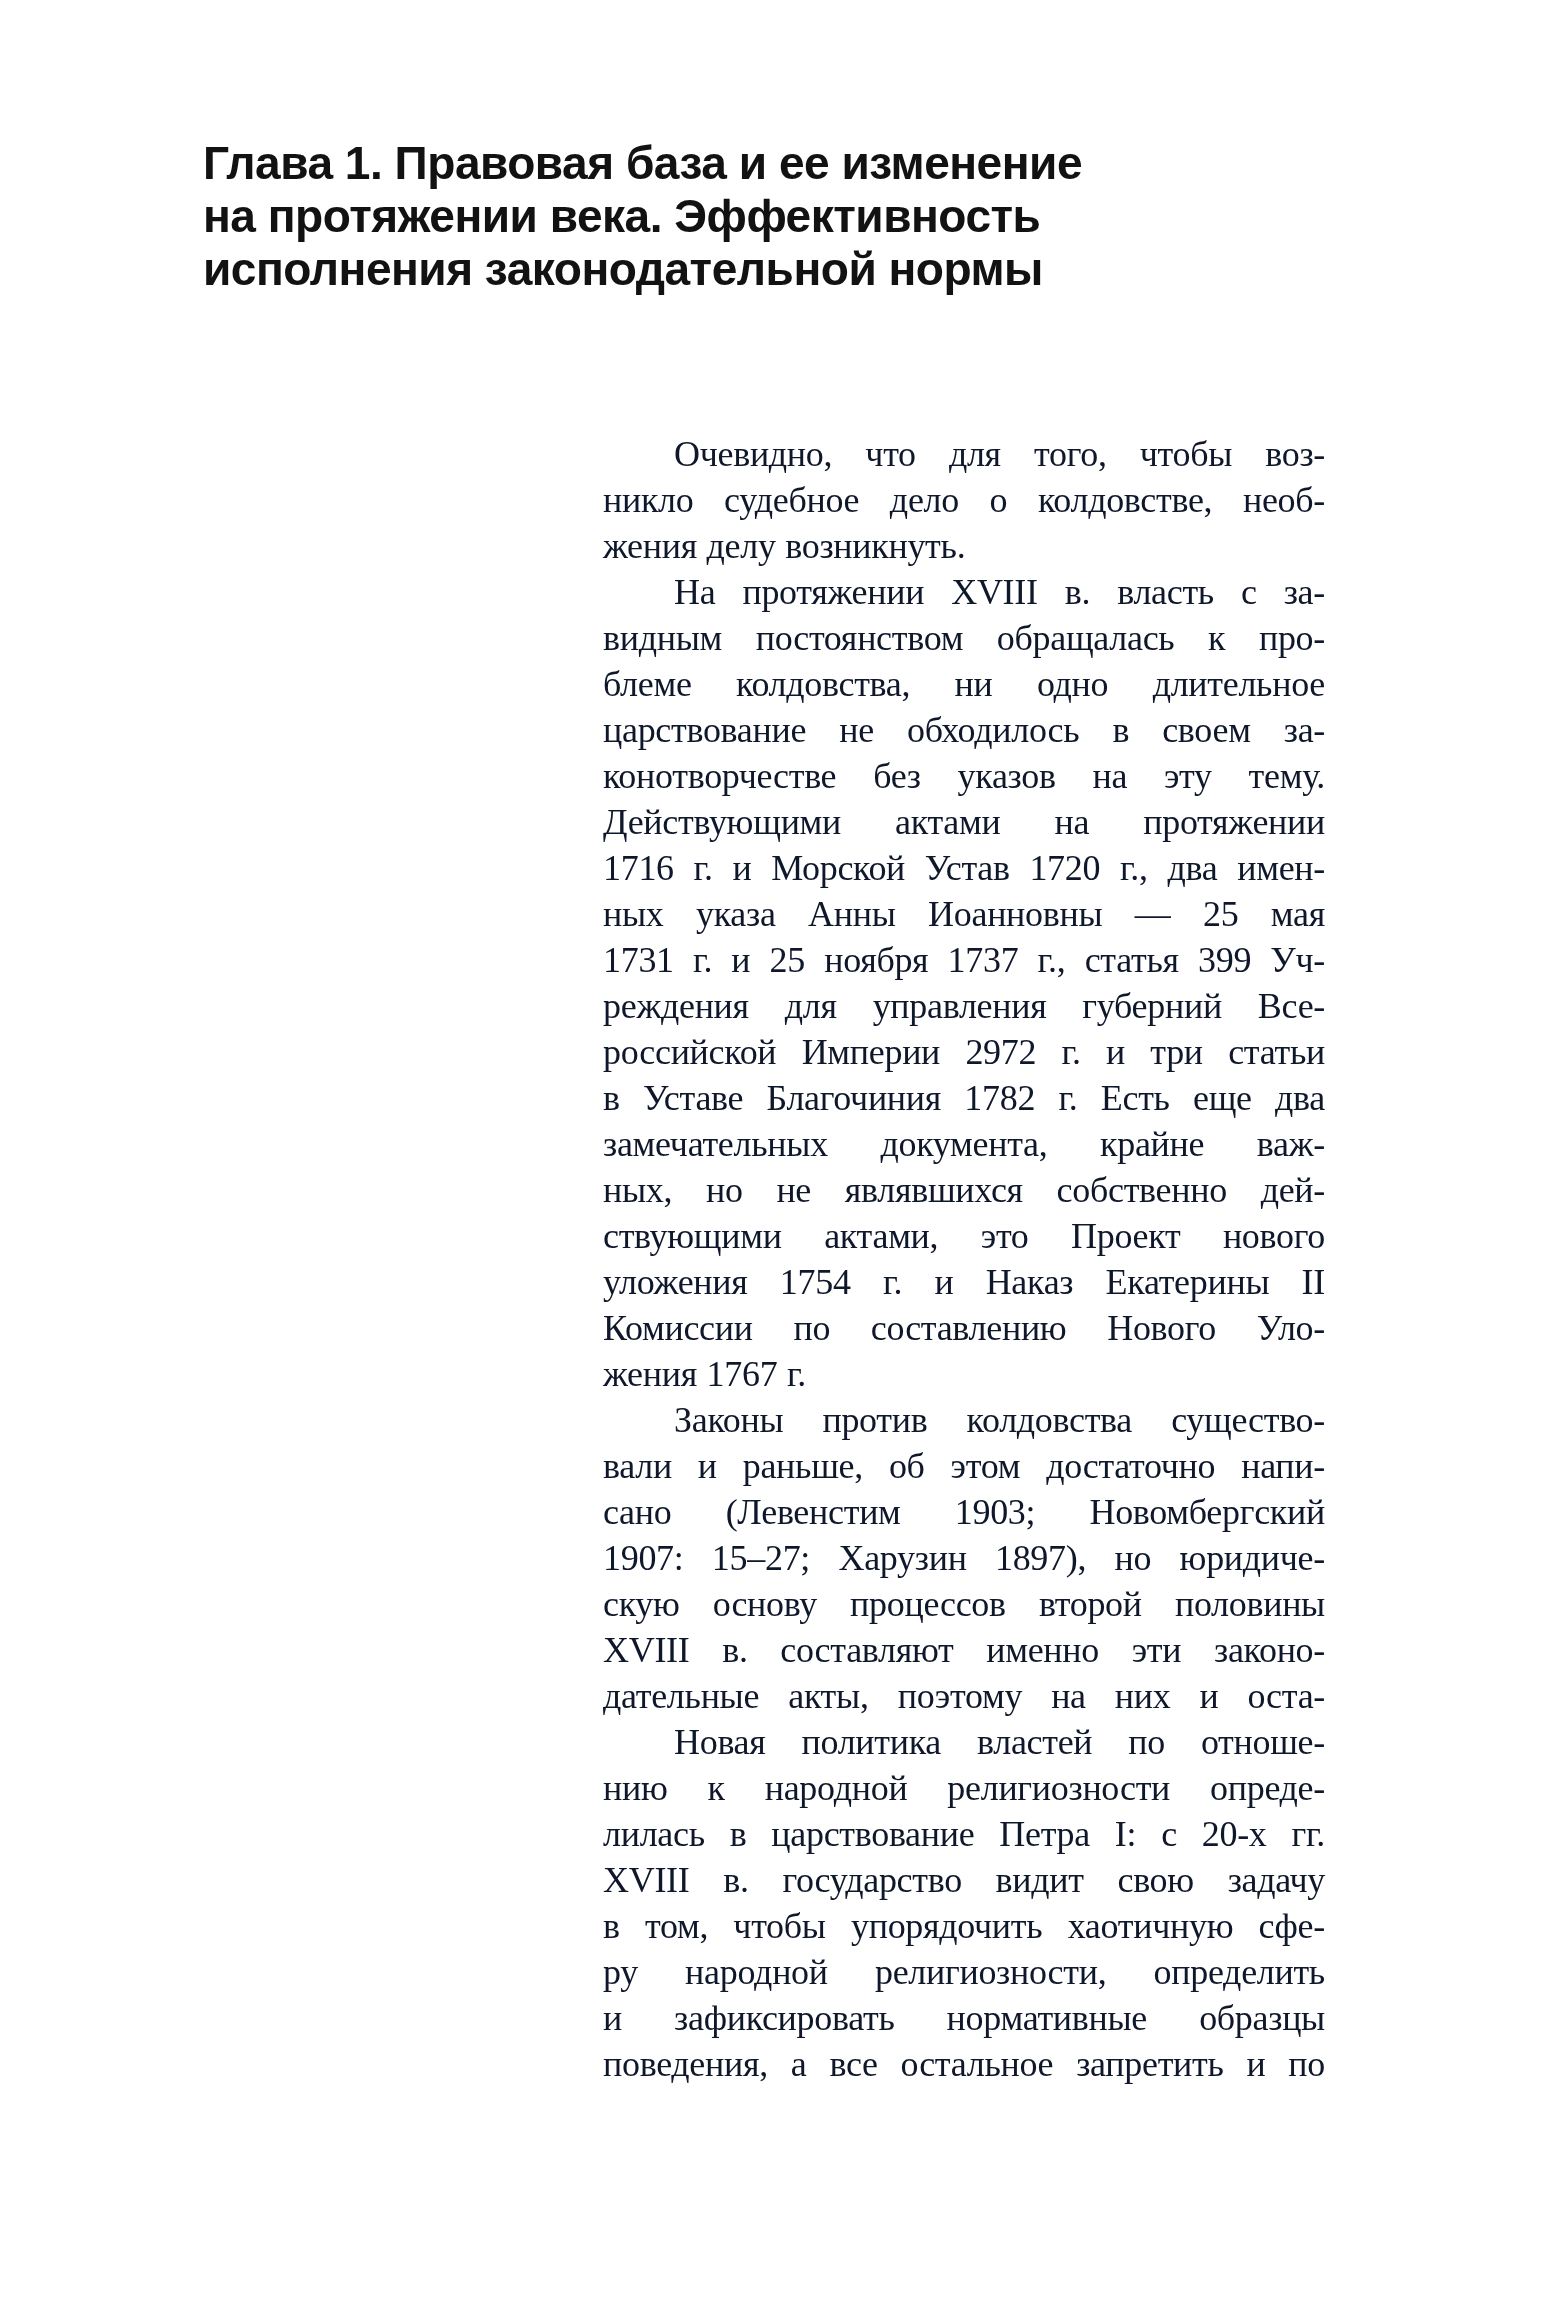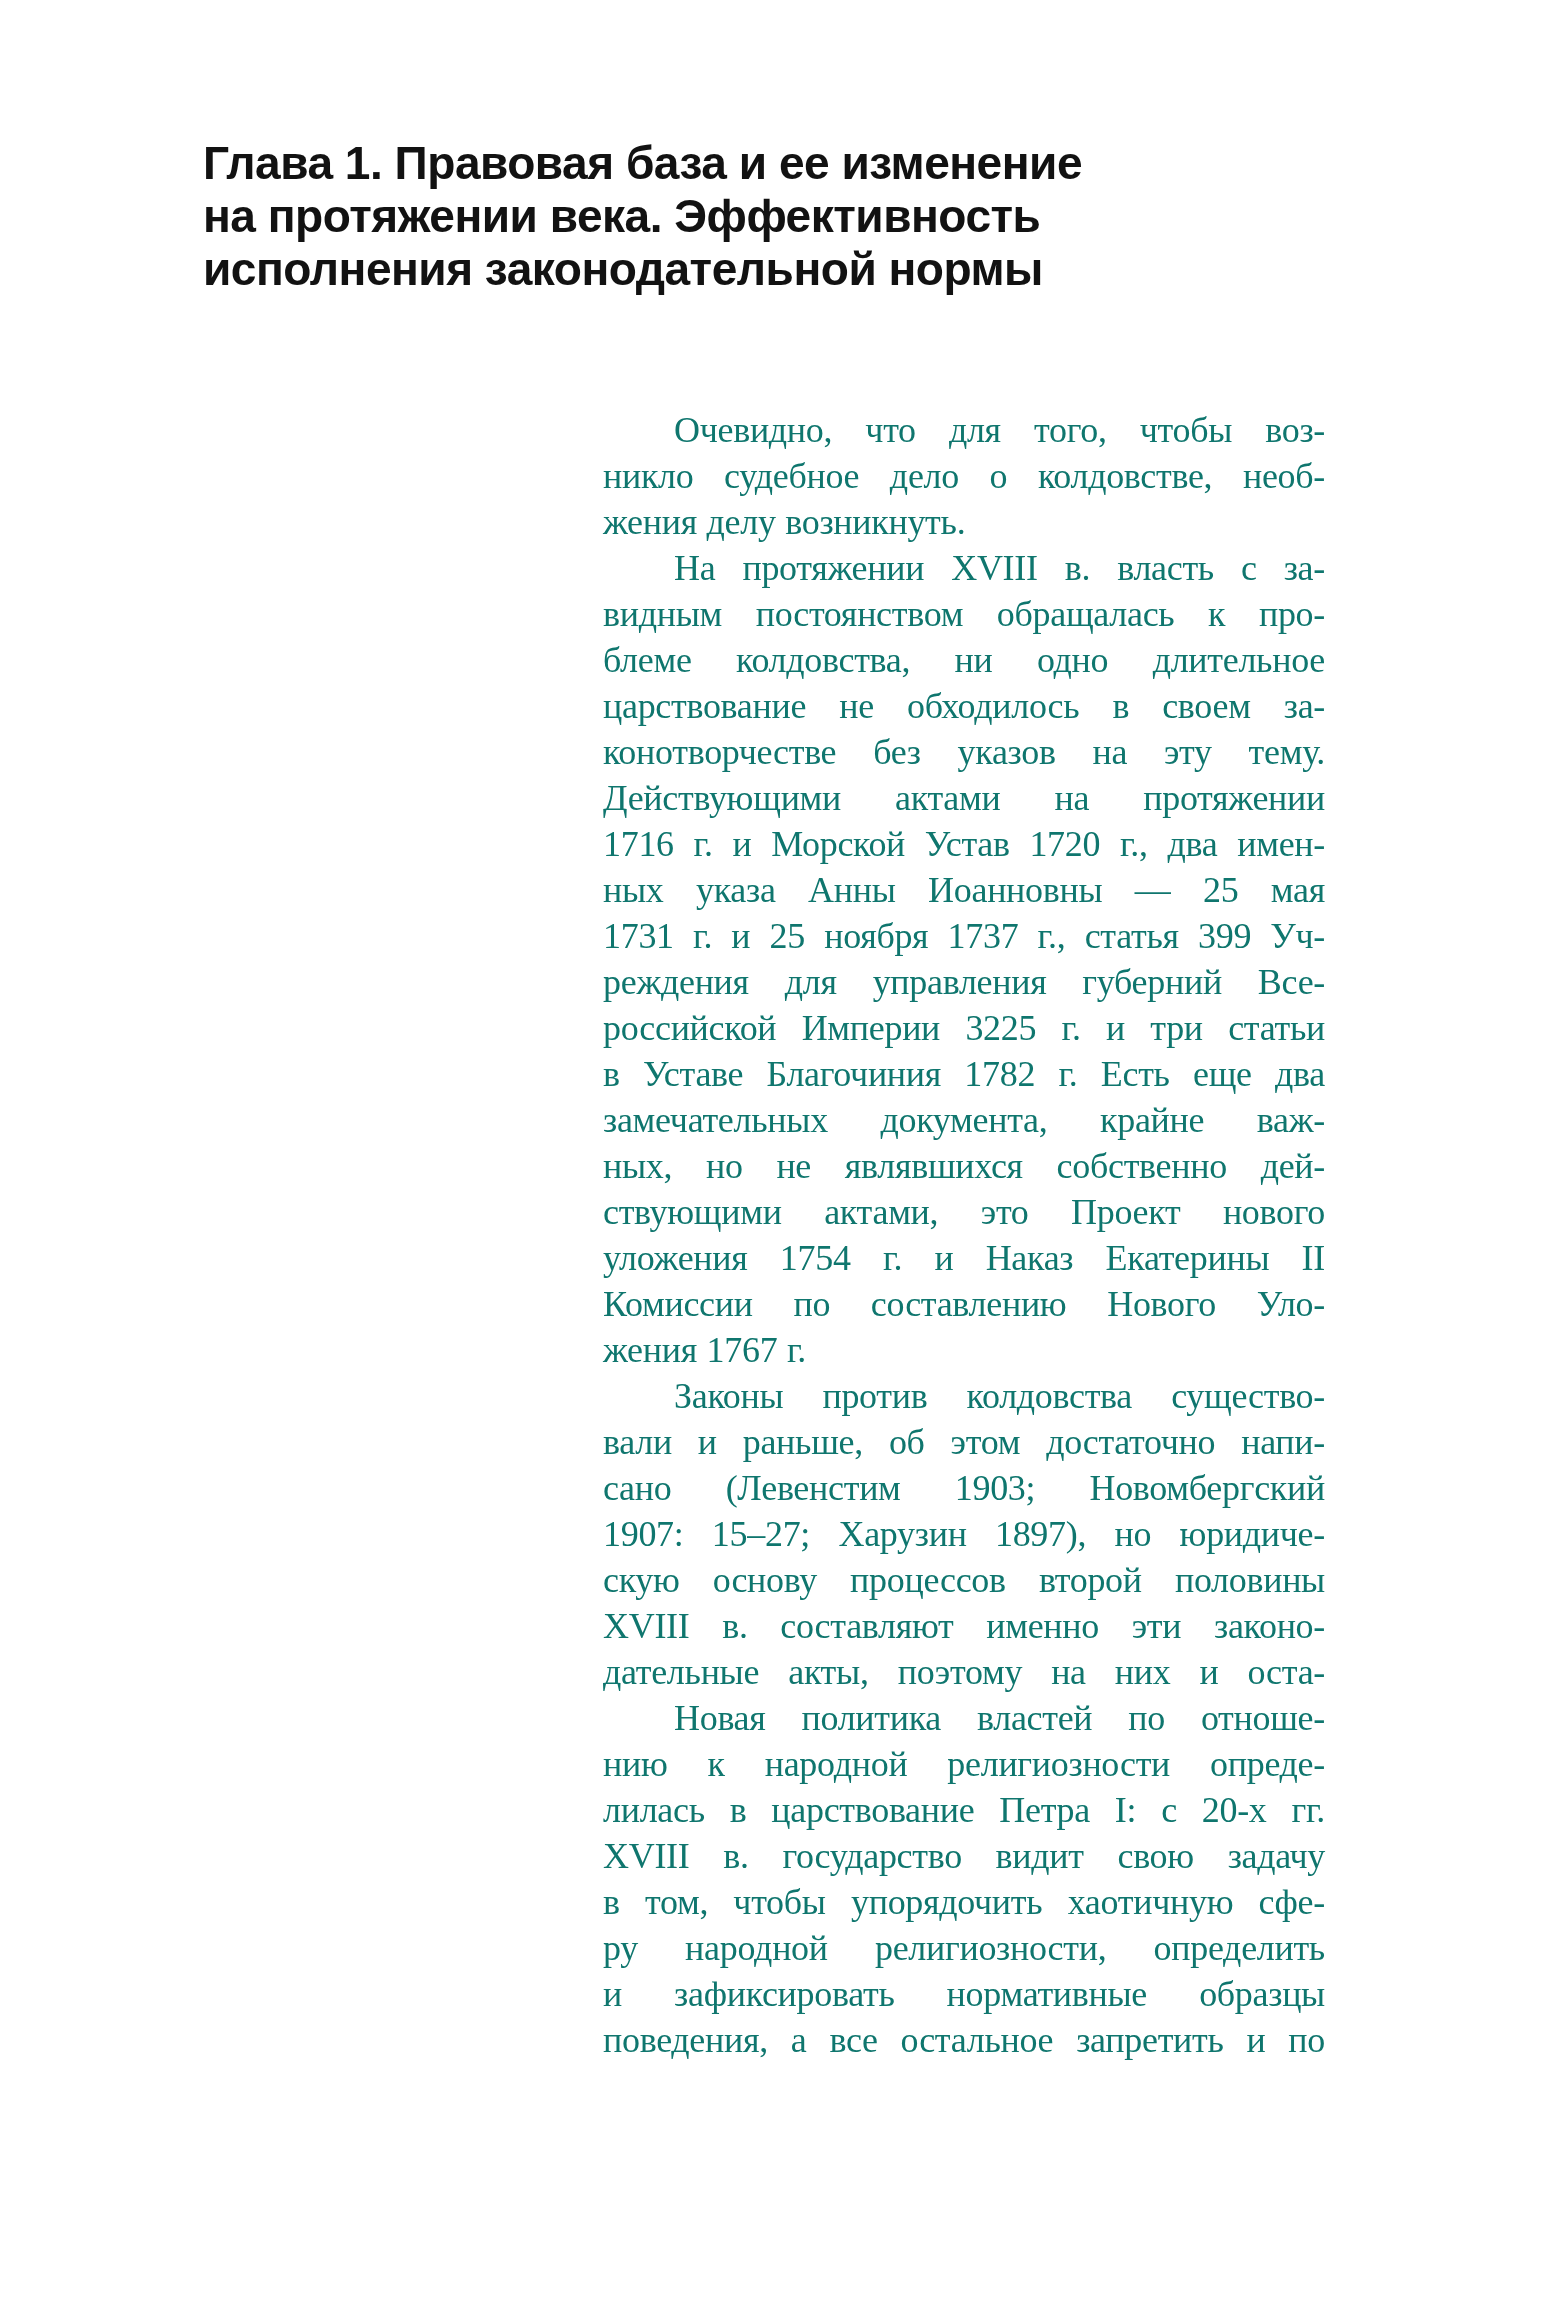--- a/index.html
+++ b/index.html
@@ -21,25 +21,25 @@
     font-size: 47px;
     line-height: 53px;
     color: #121212;
     letter-spacing: -0.5px;
     transform: scaleX(0.98);
     transform-origin: left top;
   }
   .body-text {
     position: absolute;
     left: 603px;
-    top: 407px;
+    top: 431px;
     width: 722px;
     font-size: 36px;
     line-height: 46px;
-    color: #0f766e;
+    color: #0f172a;
     letter-spacing: -0.3px;
     word-spacing: 0.9px;
   }
   .text-line {
     text-align: justify;
     text-align-last: justify;
     min-height: 46px;
   }
   .text-line.first { text-indent: 71px; }
   .text-line.end { text-align-last: left; }
@@ -63,21 +63,21 @@
       <div class="text-line first">На протяжении XVIII в. власть с за-</div>
       <div class="text-line">видным постоянством обращалась к про-</div>
       <div class="text-line">блеме колдовства, ни одно длительное</div>
       <div class="text-line">царствование не обходилось в своем за-</div>
       <div class="text-line">конотворчестве без указов на эту тему.</div>
       <div class="text-line">Действующими актами на протяжении</div>
       <div class="text-line">1716 г. и Морской Устав 1720 г., два имен-</div>
       <div class="text-line">ных указа Анны Иоанновны — 25 мая</div>
       <div class="text-line">1731 г. и 25 ноября 1737 г., статья 399 Уч-</div>
       <div class="text-line">реждения для управления губерний Все-</div>
-      <div class="text-line">российской Империи 3225 г. и три статьи</div>
+      <div class="text-line">российской Империи 2972 г. и три статьи</div>
       <div class="text-line">в Уставе Благочиния 1782 г. Есть еще два</div>
       <div class="text-line">замечательных документа, крайне важ-</div>
       <div class="text-line">ных, но не являвшихся собственно дей-</div>
       <div class="text-line">ствующими актами, это Проект нового</div>
       <div class="text-line">уложения 1754 г. и Наказ Екатерины II</div>
       <div class="text-line">Комиссии по составлению Нового Уло-</div>
       <div class="text-line end">жения 1767 г.</div>
     </div>
     <div>
       <div class="text-line first">Законы против колдовства существо-</div>

